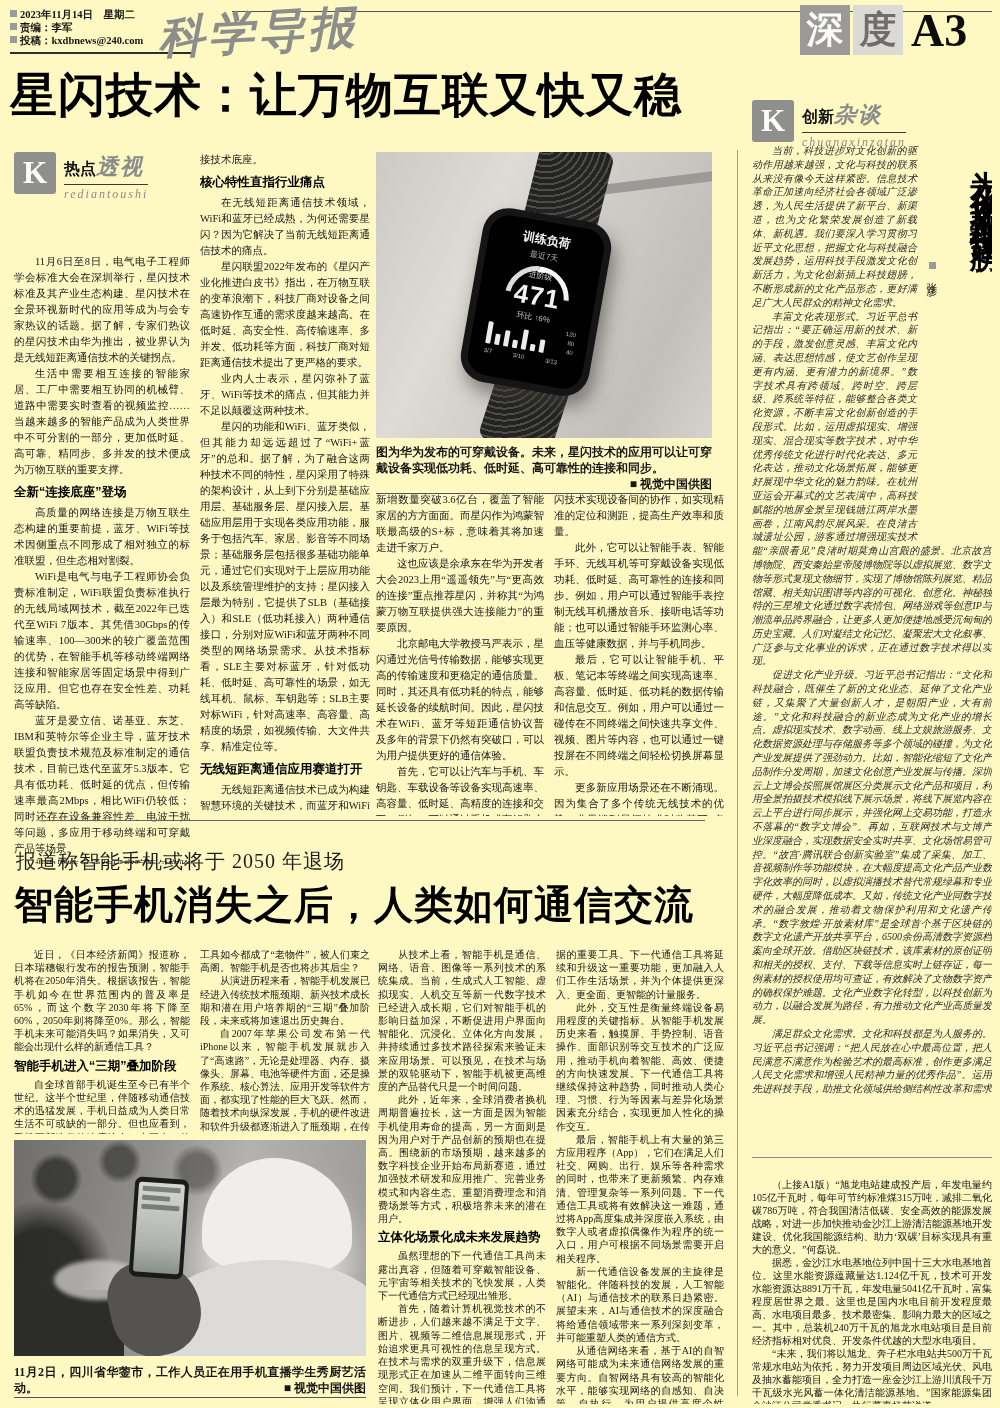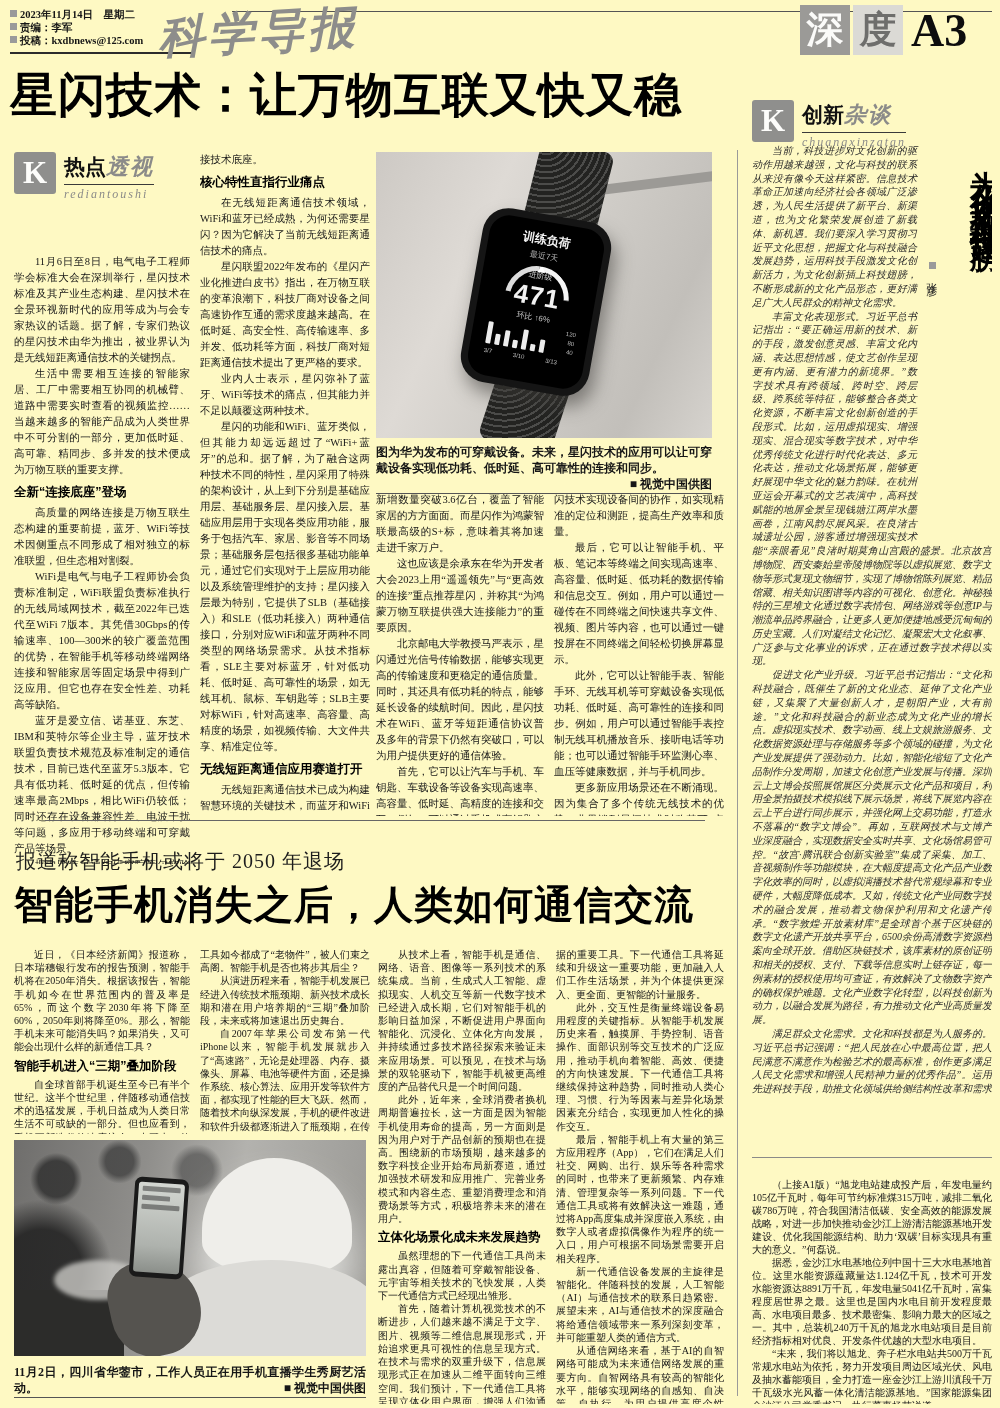--- a/index.html
+++ b/index.html
@@ -27,21 +27,21 @@
   
   .headline1 { position:absolute; left:10px; top:64px; width:724px; font-family:"Liberation Sans","DejaVu Sans",sans-serif; font-weight:900; font-size:47px; letter-spacing:1px; color:#000; white-space:nowrap; }
   .kicker { position:absolute; left:16px; top:848px; font-size:20px; color:#1d1d1d; letter-spacing:1px; }
   .headline2 { position:absolute; left:14px; top:878px; width:716px; font-family:"Liberation Sans","DejaVu Sans",sans-serif; font-weight:900; font-size:39px; letter-spacing:1px; color:#000; white-space:nowrap; }
 
   
   .badge { position:absolute; display:flex; align-items:flex-start; }
   .k-box { width:42px; height:42px; background:#8f8f8d; color:#fdfdfb; font-family:"Liberation Serif",serif; font-weight:bold; font-size:31px; line-height:42px; text-align:center; border-radius:3px; flex:0 0 auto; }
   .badge-right { margin-left:8px; }
   .badge-title { border-bottom:1px solid #3a3a3a; padding-bottom:2px; white-space:nowrap; }
-  .badge-bold { font-family:"Liberation Sans",sans-serif; font-weight:900; font-size:21px; color:#111; }
+  .badge-bold { font-family:"Liberation Sans",sans-serif; font-weight:900; font-size:16px; color:#111; }
   .badge-script { font-size:22px; color:#8b8b89; font-style:italic; font-weight:bold; letter-spacing:2px; }
   .badge-pinyin { font-style:italic; font-size:12px; color:#8a8a88; letter-spacing:2px; margin-top:2px; }
 
   
   .col { position:absolute; overflow:hidden; text-align:justify; }
   .a1col { font-size:10.5px; line-height:16px; }
   .a2col { font-size:10px;  line-height:13.2px; }
   .para { text-indent:2em; }
   .noindent { text-indent:0; }
   .subhead { font-family:"Liberation Sans",sans-serif; font-weight:bold; font-size:12.5px; margin:6px 0 5px; text-align:left; color:#000; }
@@ -101,21 +101,21 @@
 </style>
 </head>
 <body>
 
 <div class="page">
 
   <div class="topline"></div>
   <div class="hdr-info">
     <div class="hdr-line"><span class="sq"></span><span>2023年11月14日　星期二</span></div>
     <div class="hdr-line"><span class="sq"></span><span>责编：李军</span></div>
-    <div class="hdr-line"><span class="sq"></span><span>投稿：kxdbnews@125.com</span></div>
+    <div class="hdr-line"><span class="sq"></span><span>投稿：kxdbnews@240.com</span></div>
   </div>
   <div class="paper-logo">科学导报</div>
   <div class="sec-badge">
     <div class="sec-box b1">深</div>
     <div class="sec-box b2">度</div>
     <div class="page-no">A3</div>
   </div>
 
   <h1 class="headline1">星闪技术：让万物互联又快又稳</h1>
 
@@ -205,22 +205,22 @@
     <div>
         <p class="para">这也应该是余承东在华为开发者大会2023上用“遥遥领先”与“更高效的连接”重点推荐星闪，并称其“为鸿蒙万物互联提供强大连接能力”的重要原因。</p>
         <p class="para">北京邮电大学教授马严表示，星闪通过光信号传输数据，能够实现更高的传输速度和更稳定的通信质量。同时，其还具有低功耗的特点，能够延长设备的续航时间。因此，星闪技术在WiFi、蓝牙等短距通信协议普及多年的背景下仍然有突破口，可以为用户提供更好的通信体验。</p>
         <p class="para">首先，它可以让汽车与手机、车钥匙、车载设备等设备实现高速率、高容量、低时延、高精度的连接和交互。例如，可以通过手机或车钥匙实现无线开锁、远程控制车辆启动等功能；也可以通过手机或车载设备实现导航、娱乐等功能。</p>
       </div>
   </div>
 
   <div class="col a1col" style="left:554px; top:492px; width:170px; height:324px;">
     <p class="para noindent">闪技术实现设备间的协作，如实现精准的定位和测距，提高生产效率和质量。</p>
     <div>
+        <p class="para">此外，它可以让智能手表、智能手环、无线耳机等可穿戴设备实现低功耗、低时延、高可靠性的连接和同步。例如，用户可以通过智能手表控制无线耳机播放音乐、接听电话等功能；也可以通过智能手环监测心率、血压等健康数据，并与手机同步。</p>
         <p class="para">最后，它可以让智能手机、平板、笔记本等终端之间实现高速率、高容量、低时延、低功耗的数据传输和信息交互。例如，用户可以通过一碰传在不同终端之间快速共享文件、视频、图片等内容，也可以通过一键投屏在不同终端之间轻松切换屏幕显示。</p>
-        <p class="para">此外，它可以让智能手表、智能手环、无线耳机等可穿戴设备实现低功耗、低时延、高可靠性的连接和同步。例如，用户可以通过智能手表控制无线耳机播放音乐、接听电话等功能；也可以通过智能手环监测心率、血压等健康数据，并与手机同步。</p>
         <p class="para">更多新应用场景还在不断涌现。因为集合了多个传统无线技术的优势，业界谈到星闪技术时称其可“点亮万物互联”。</p>
       </div>
 
   </div>
 
   <div class="hline" style="left:45px; top:820px; width:660px;"></div>
 
   <div class="kicker">报道称智能手机或将于 2050 年退场</div>
   <h1 class="headline2">智能手机消失之后，人类如何通信交流</h1>
 

